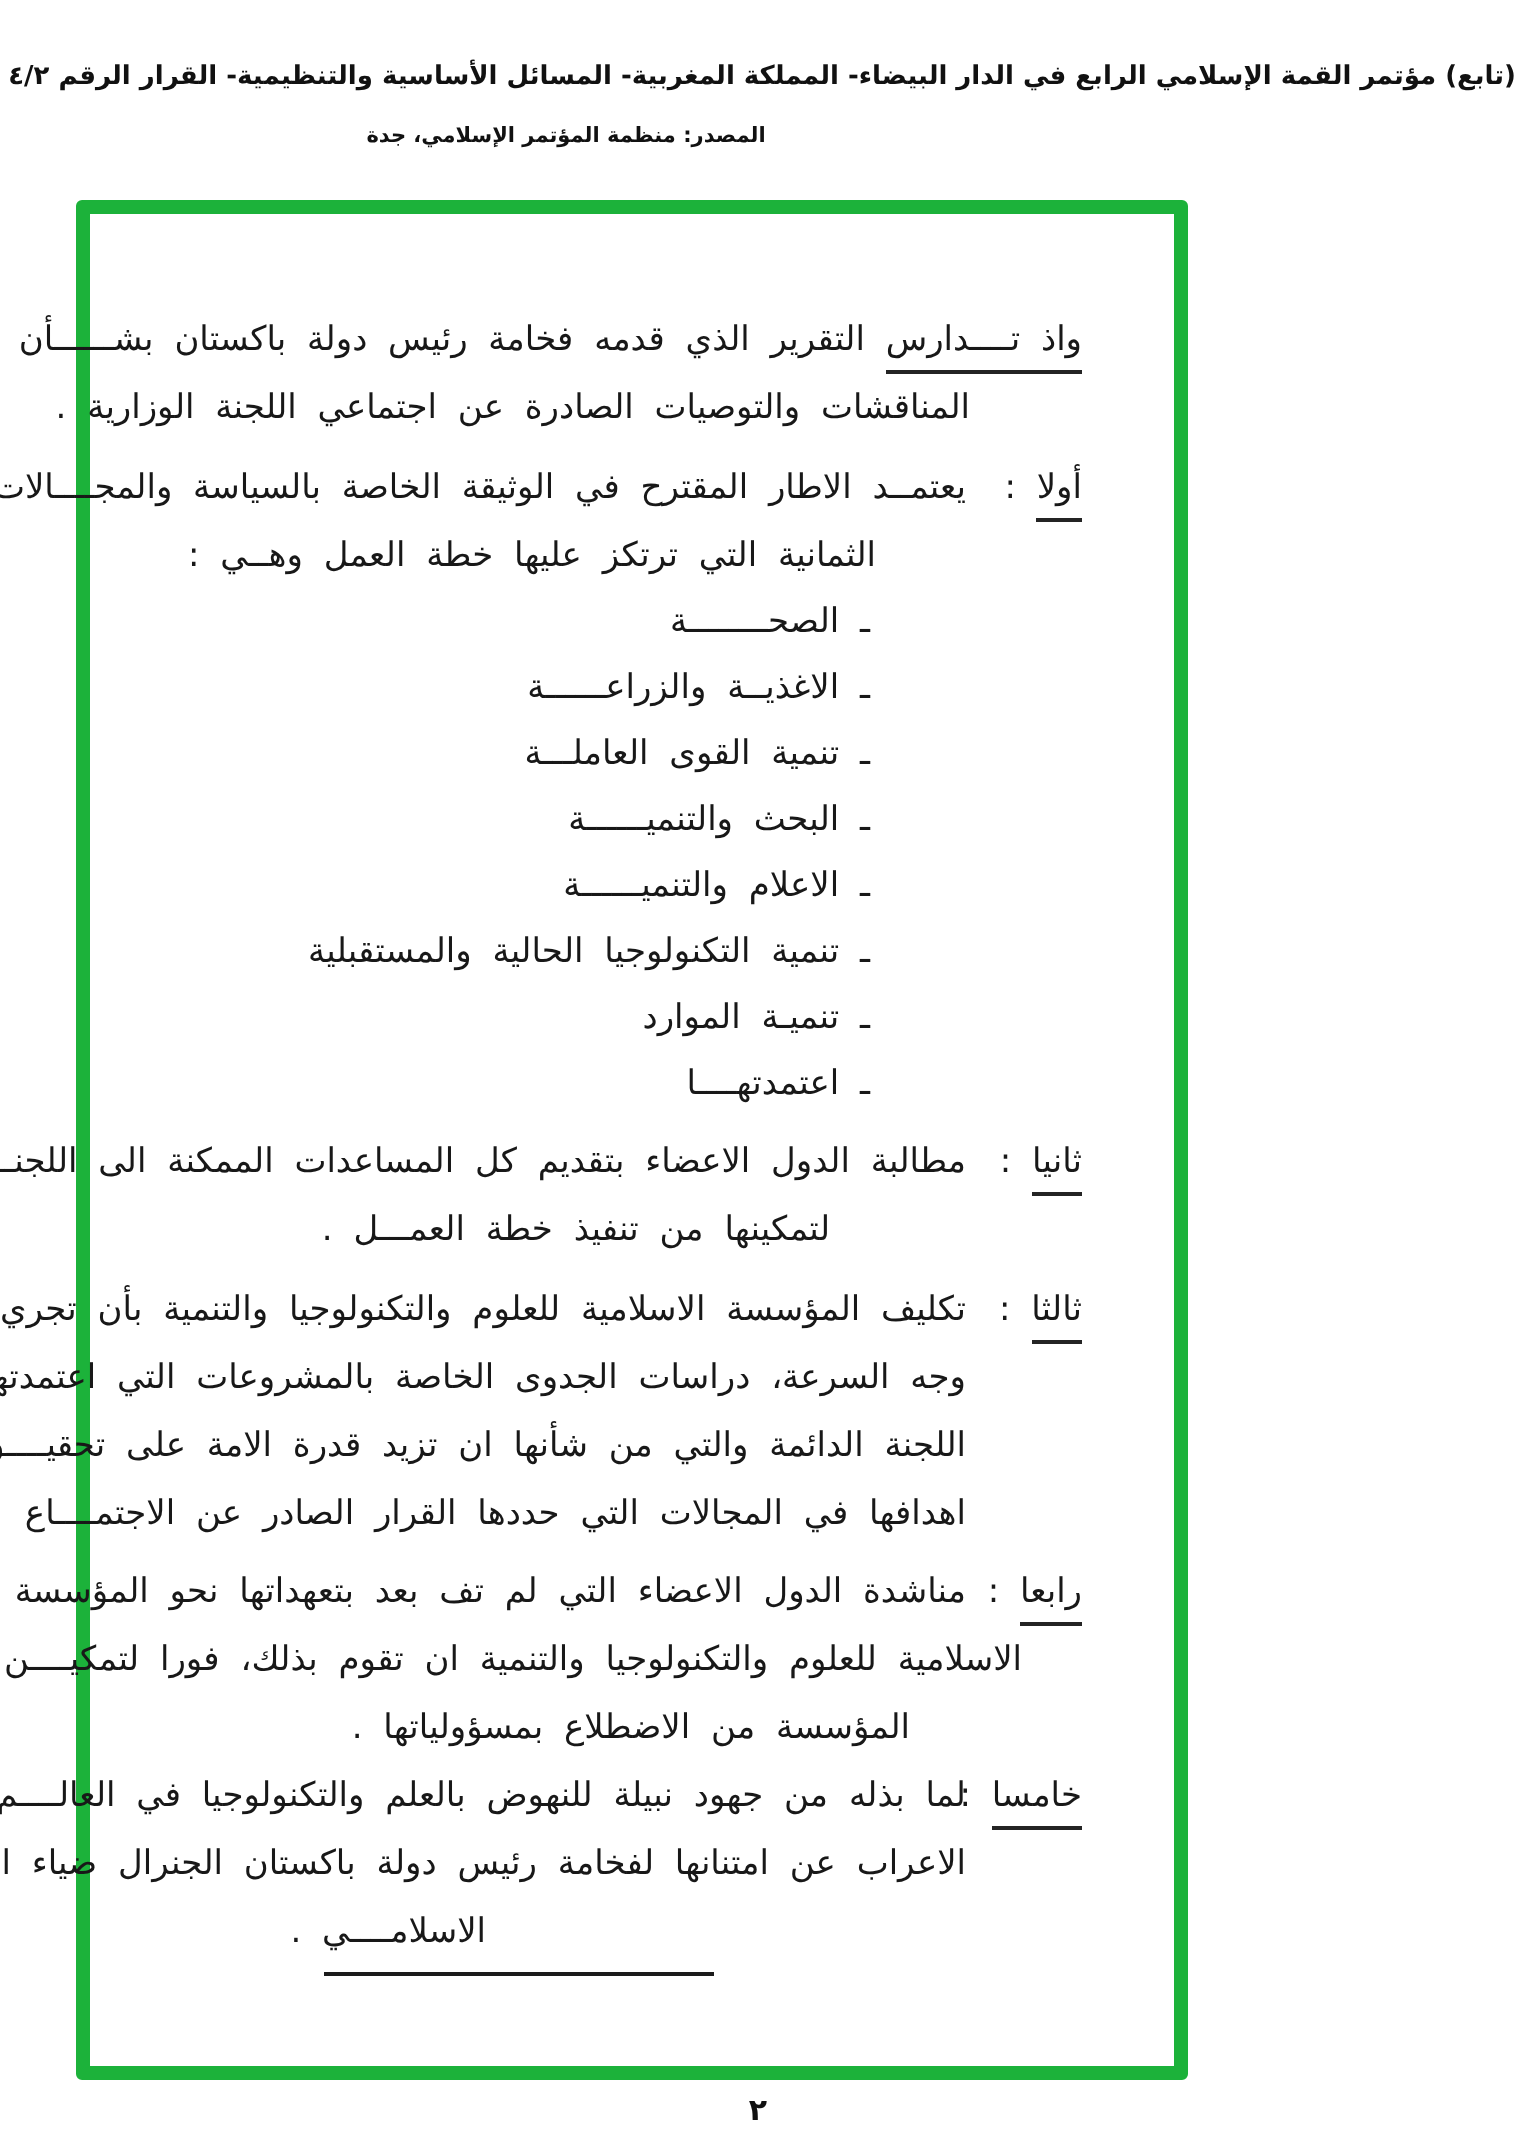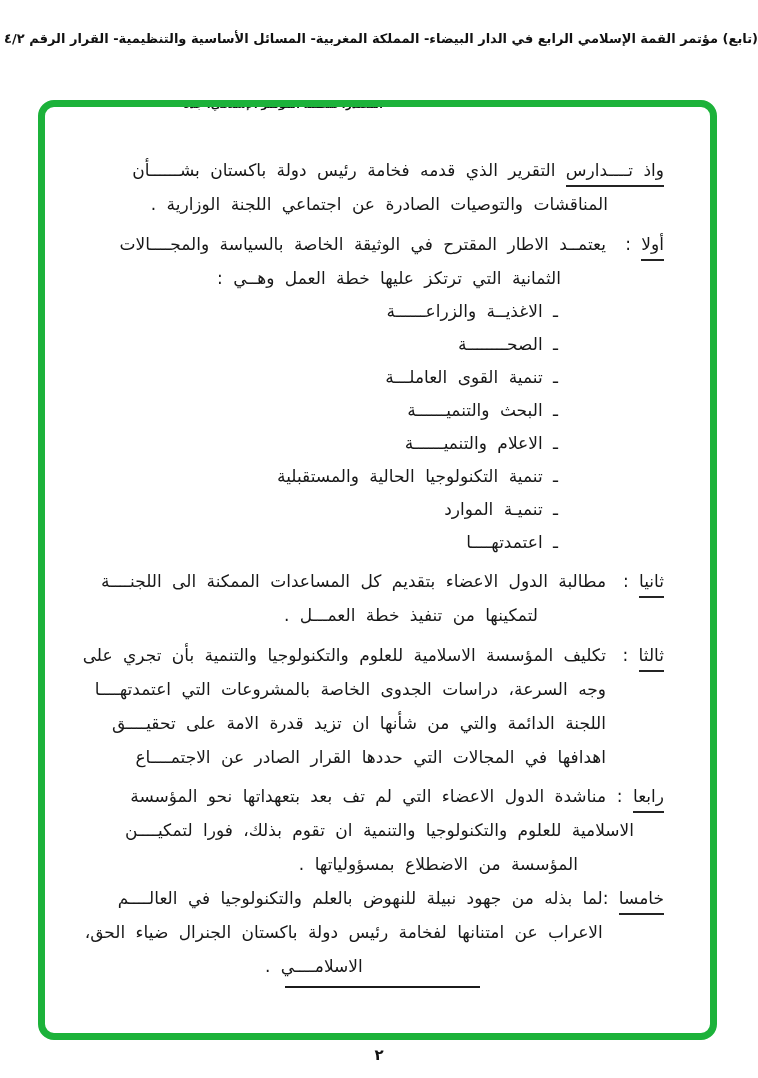--- a/index.html
+++ b/index.html
@@ -8,26 +8,26 @@
     background:#ffffff;color:#1a1a1a;
     font-family:"DejaVu Sans",sans-serif;
   }
   
   .hdr1{
     position:absolute;top:31px;left:0;width:758px;text-align:center;
     direction:rtl;font-size:13px;font-weight:bold;white-space:nowrap;color:#111;
   }
   .hdr2{
     position:absolute;top:62px;left:118px;width:330px;text-align:center;
-    direction:rtl;font-size:10.5px;font-weight:bold;color:#111;margin-top:36px;
+    direction:rtl;font-size:10.5px;font-weight:bold;color:#111;
   }
   
   .frame{
-    position:absolute;left:38px;top:100px;width:679px;height:940px;
-    box-sizing:border-box;border:7px solid #1cb23a;border-radius:16px;
+    position:absolute;left:38px;top:100px;width:556px;height:940px;
+    box-sizing:border-box;border:7px solid #1cb23a;border-radius:3px;
     padding:46px 46px 0 36px;direction:rtl;
     font-size:17px;word-spacing:5px;color:#181818;
   }
   .line{line-height:34px;white-space:nowrap;text-align:right}
   .u{border-bottom:2px solid #242424;padding-bottom:5px}
   .pre-l2{padding-right:56px}
   .sec{display:flex}
   .lblcol{min-width:58px;line-height:34px;white-space:nowrap}
   .lbl{border-bottom:2px solid #242424;padding-bottom:5px}
   .content{flex:1 1 auto;min-width:0}
@@ -63,22 +63,22 @@
     <div class="line"><span class="u">واذ تــــدارس</span><span> التقرير الذي قدمه فخامة رئيس دولة باكستان بشــــــأن</span></div>
     <div class="line pre-l2">المناقشات والتوصيات الصادرة عن اجتماعي اللجنة الوزارية .</div>
   </div>
 
   <div class="sec sec-first">
     <div class="lblcol"><span class="lbl">أولا</span><span> : </span></div>
     <div class="content">
       <div class="line">يعتمــد الاطار المقترح في الوثيقة الخاصة بالسياسة والمجــــالات</div>
       <div class="line ind-45">الثمانية التي ترتكز عليها خطة العمل وهــي :</div>
       <div class="items">
+        <div class="line">ـ الصحــــــــة</div>
         <div class="line">ـ الاغذيــة والزراعــــــة</div>
-        <div class="line">ـ الصحــــــــة</div>
         <div class="line">ـ تنمية القوى العاملـــة</div>
         <div class="line">ـ البحث والتنميــــــة</div>
         <div class="line">ـ الاعلام والتنميــــــة</div>
         <div class="line">ـ تنمية التكنولوجيا الحالية والمستقبلية</div>
         <div class="line">ـ تنميـة الموارد</div>
         <div class="line">ـ اعتمدتهــــا</div>
       </div>
     </div>
   </div>
 

